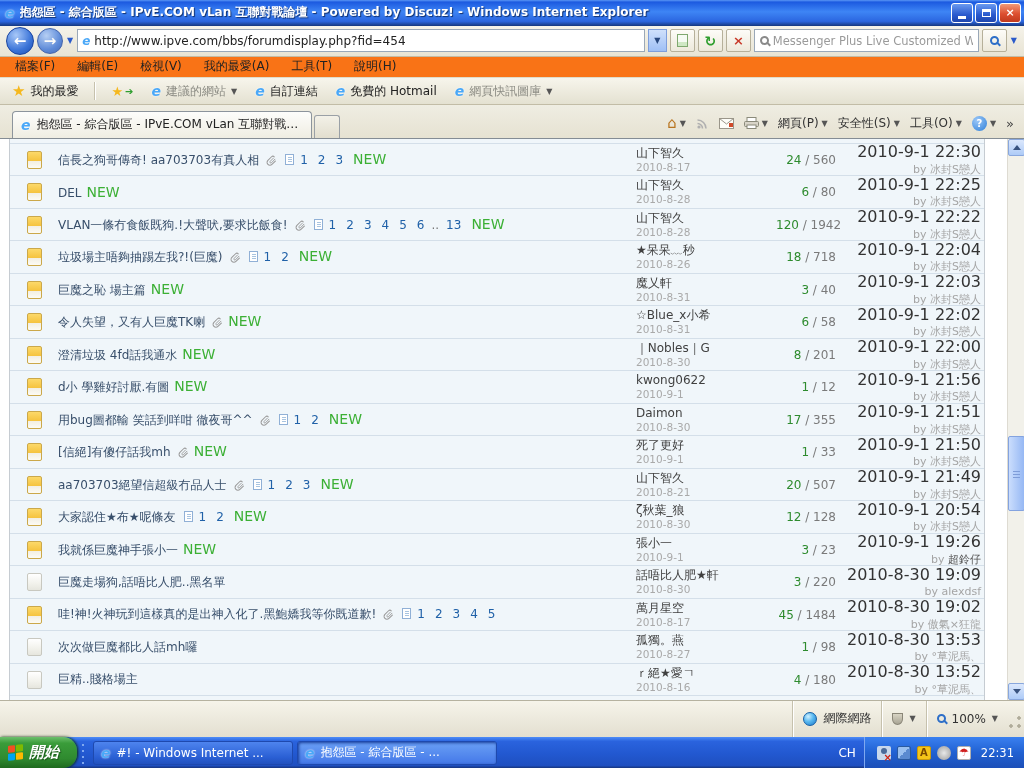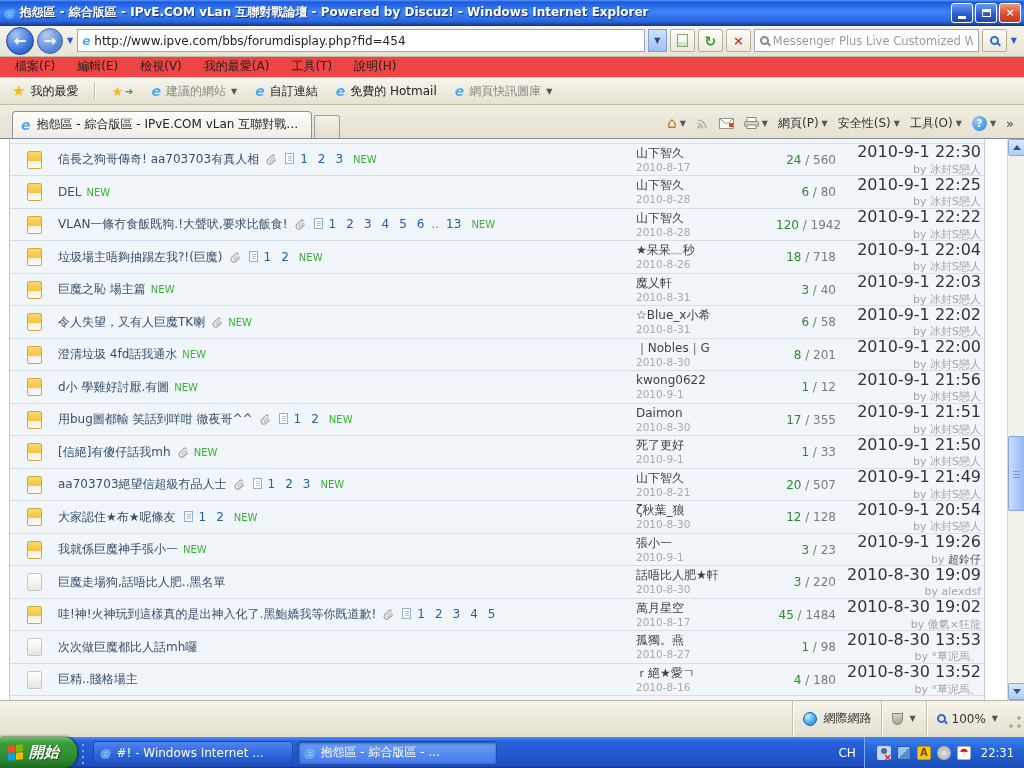--- a/index.html
+++ b/index.html
@@ -42,21 +42,21 @@
   .refresh-g { color:#2E9E2E; font-weight:bold; font-size:14px; }
   .stop-r { color:#C83A2A; font-weight:bold; font-size:13px; }
   .searchbox { width:225px; height:23px; background:#fff; border:1px solid #9AA8B8; display:flex; align-items:center; padding:0 5px; gap:4px; }
   .searchbox input { border:none; outline:none; flex:1; font-size:11.5px; color:#9A9A9A; font-family:inherit; background:transparent; }
   .searchbox input::placeholder { color:#9A9A9A; opacity:1; }
   .mag { display:inline-block; width:9px; height:9px; border:2px solid #8A8A8A; border-radius:50%; position:relative; flex:none; }
   .mag::after { content:""; position:absolute; width:5px; height:2px; background:#8A8A8A; transform:rotate(45deg); right:-4px; bottom:-2px; }
   .mag.blue { border-color:#2E6FC8; } .mag.blue::after { background:#2E6FC8; }
 
   
-  .menubar { height:21px; display:flex; align-items:center; background:#ef4444; padding-left:4px; border-bottom:1px solid #E0DCCA; }
+  .menubar { height:21px; display:flex; align-items:center; background:#f97316; padding-left:4px; border-bottom:1px solid #E0DCCA; }
   .menu-item { padding:2px 11px; color:#222; }
 
   
   .favbar { height:28px; display:flex; align-items:center; background:linear-gradient(180deg,#F7F5EC,#E4E1D1);
     border-bottom:1px solid #C2BCA6; padding-left:6px; gap:6px; }
   .star { color:#F5B81E; font-size:15px; line-height:1; }
   .vsep { width:1px; height:18px; background:#C6C1AD; box-shadow:1px 0 0 #fff; margin:0 4px; }
   .fav-item { display:flex; align-items:center; gap:5px; padding:2px 6px; color:#222; }
   .fav-item.dim { color:#8C8C84; }
   .plus-g { color:#2E9E2E; font-size:10px; font-weight:bold; margin-left:-3px; }
@@ -87,21 +87,21 @@
   .thread-icon { display:inline-block; width:15px; height:18px; border-radius:2px; }
   .thread-icon.new { border:1px solid #CBA84A; background:linear-gradient(180deg,#FCD96A 0%,#F5C23C 58%,#F2EFE4 58%,#FCFBF4 100%); }
   .thread-icon.old { border:1px solid #C8C8C0; background:linear-gradient(180deg,#FFFFFF 0%,#F2F2EC 58%,#E6E6DE 100%); }
   .title-cell { width:578px; flex:none; }
   .title-link { color:#384F6B; text-decoration:none; }
   .clip { margin-left:6px; vertical-align:-2px; }
   .pgico { position:relative; display:inline-block; width:9px; height:11px; background:#fff; border:1px solid #90B0D6; margin:0 1px 0 8px; vertical-align:-1px; }
   .pgico::before { content:""; position:absolute; left:2px; top:2px; width:4px; height:1px; background:#A8C4E0; box-shadow:0 2px 0 #A8C4E0,0 4px 0 #A8C4E0; }
   .page-link { color:#2061A8; text-decoration:none; margin:0 5px; }
   .page-link.ellip { color:#777; margin:0 2px; }
-  .newbadge { color:#3CB035; font-size:10px; margin-left:5px; }
+  .newbadge { color:#3CB035; font-size:14px; margin-left:5px; }
   .author-cell { width:140px; flex:none; line-height:1.25; }
   .author { color:#404040; text-decoration:none; display:block; }
   .adate { color:#A9A9A9; font-size:10.5px; }
   .replies-cell { width:70px; flex:none; text-align:right; padding-right:10px; color:#7A7A7A; }
   .rep { color:#2E8B2E; }
   .last-cell { width:140px; flex:none; text-align:right; padding-right:5px; line-height:1.3; }
   .ltime { color:#333; font-size:16px; }
   .lby { color:#A5A5A5; font-size:11px; }
   .lbname { color:#A5A5A5; text-decoration:none; }
   .lbname.dark { color:#555; }

